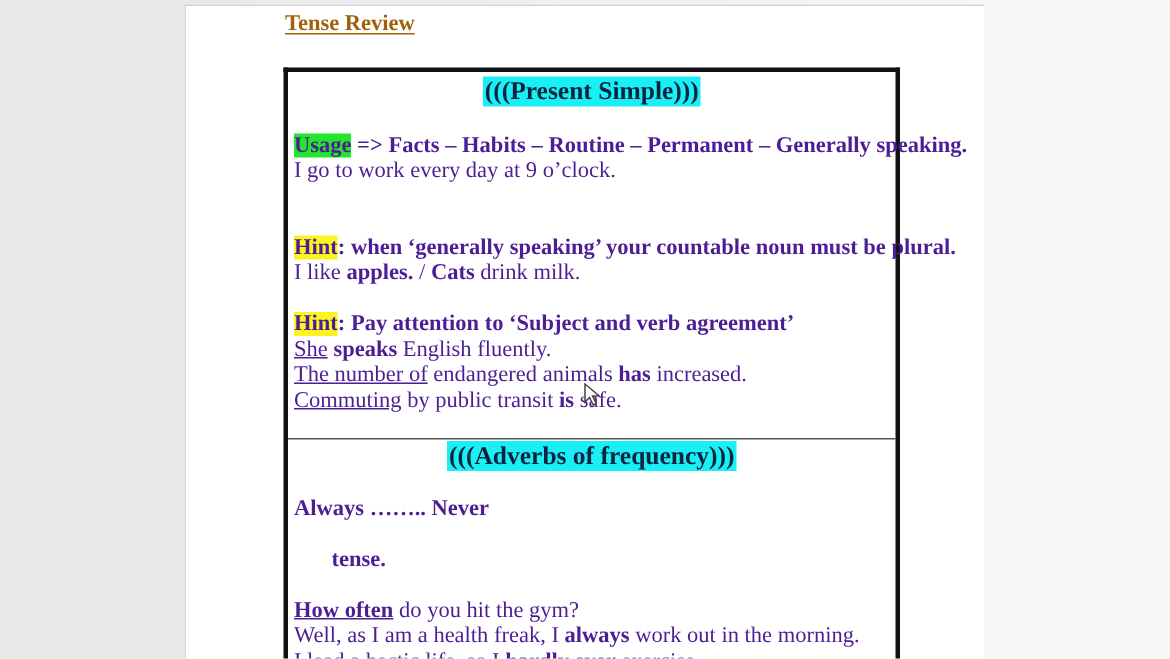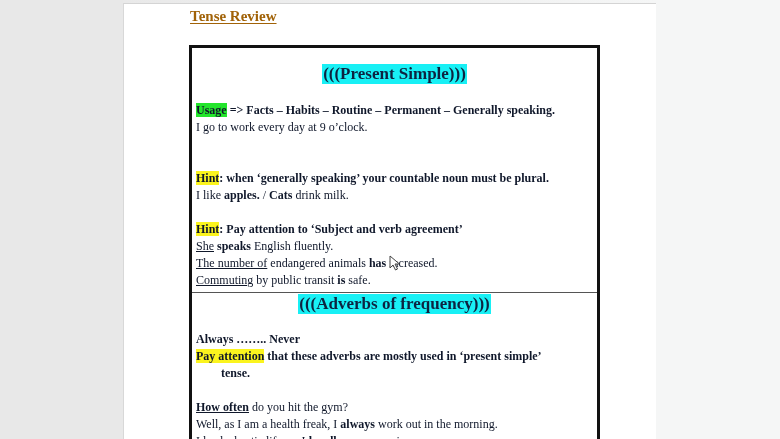--- a/index.html
+++ b/index.html
@@ -53,21 +53,21 @@
       height: 420px;
       border: 3px solid #111;
       border-bottom: none;
       box-sizing: border-box;
     }
     .section {
       position: absolute;
       left: 0;
       width: 100%;
     }
-    .sec1 { top: 13px; height: 244px; }
+    .sec1 { top: 0; height: 244px; }
     .divider {
       position: absolute;
       left: 0;
       top: 244px;
       width: 100%;
       height: 0;
       border-top: 1.5px solid #555;
     }
     .sec2 { top: 246px; height: 180px; }
     .heading-wrap {
@@ -82,24 +82,24 @@
       color: #0d2340;
       font-weight: bold;
       font-size: 17px;
       line-height: 20px;
       padding: 0 1px;
       white-space: nowrap;
     }
     .line {
       position: absolute;
       left: 4px;
-      font-size: 12px;
+      font-size: 15px;
       line-height: 16px;
       white-space: nowrap;
-      color: #0f172a;
+      color: #4c1d95;
     }
     .b { font-weight: bold; }
     .u { text-decoration: underline; }
     .hl-green { background: #23e52b; }
     .hl-yellow { background: #fbf41e; }
     .cursor {
       position: absolute;
       left: 389px;
       top: 255px;
       width: 12px;
@@ -149,23 +149,20 @@
     </div>
 
     <div class="divider"></div>
 
     <div class="section sec2">
       <div class="heading-wrap" style="top:0px;">
         <span class="heading">(((Adverbs of frequency)))</span>
       </div>
 
       <div class="line" style="top:37px;font-weight:bold;">Always …….. Never</div>
-      <div class="line b" style="top:54px;">
-        <span class="hl-yellow">Pay attention</span><span> that these adverbs are mostly used in ‘present simple’</span>
-      </div>
       <div class="line b" style="top:71px;margin-left:25px;">tense.</div>
 
       <div class="line" style="top:105px;">
         <span class="b u">How often</span><span> do you hit the gym?</span>
       </div>
       <div class="line" style="top:122px;">
         <span>Well, as I am a health freak, I </span><span class="b">always</span><span> work out in the morning.</span>
       </div>
       <div class="line" style="top:139px;">
         <span>I lead a hectic life, so I </span><span class="b">hardly ever</span><span> exercise.</span>

